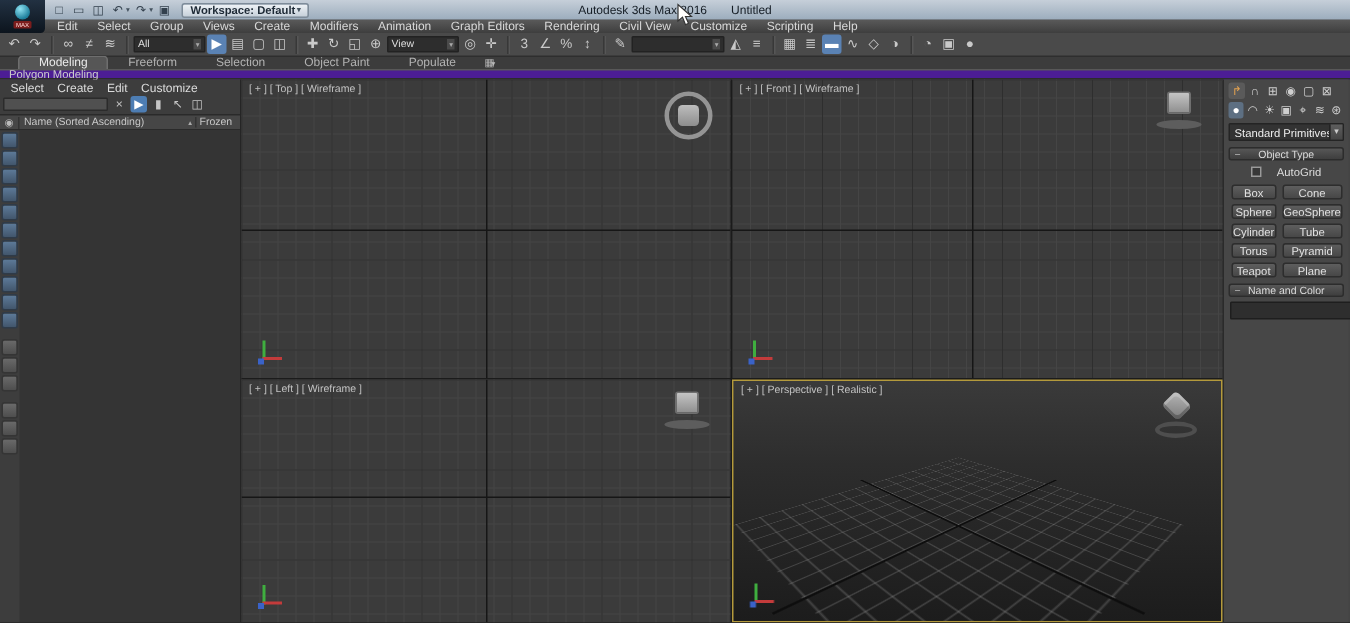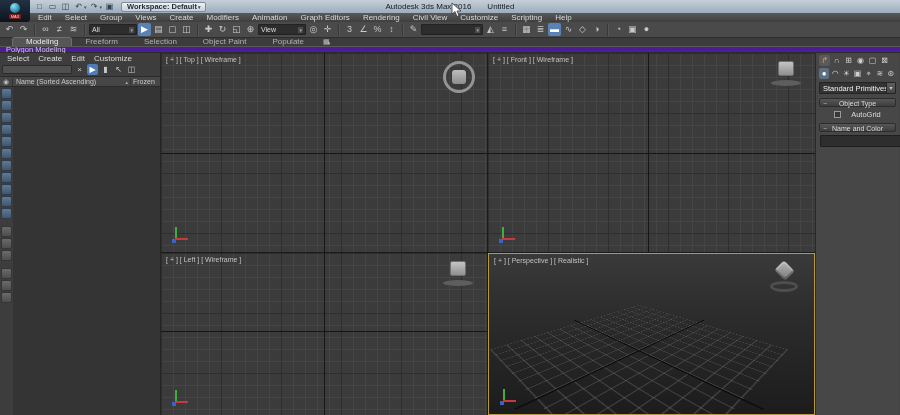--- a/index.html
+++ b/index.html
@@ -421,20 +421,32 @@
         <i>▾</i>
       </div>
       <div class="rollout">
         <i>−</i>
         <span>Object Type</span>
       </div>
       <div class="agrow">
         <span class="cb"></span>
         <span>AutoGrid</span>
       </div>
+      <div class="btngrid">
+        <span class="cpb">Box</span>
+        <span class="cpb">Cone</span>
+        <span class="cpb">Sphere</span>
+        <span class="cpb">GeoSphere</span>
+        <span class="cpb">Cylinder</span>
+        <span class="cpb">Tube</span>
+        <span class="cpb">Torus</span>
+        <span class="cpb">Pyramid</span>
+        <span class="cpb">Teapot</span>
+        <span class="cpb">Plane</span>
+      </div>
       <div class="rollout">
         <i>−</i>
         <span>Name and Color</span>
       </div>
       <div class="namerow">
         <input class="namefield" style="">
 
       </div>
     </div>
 

